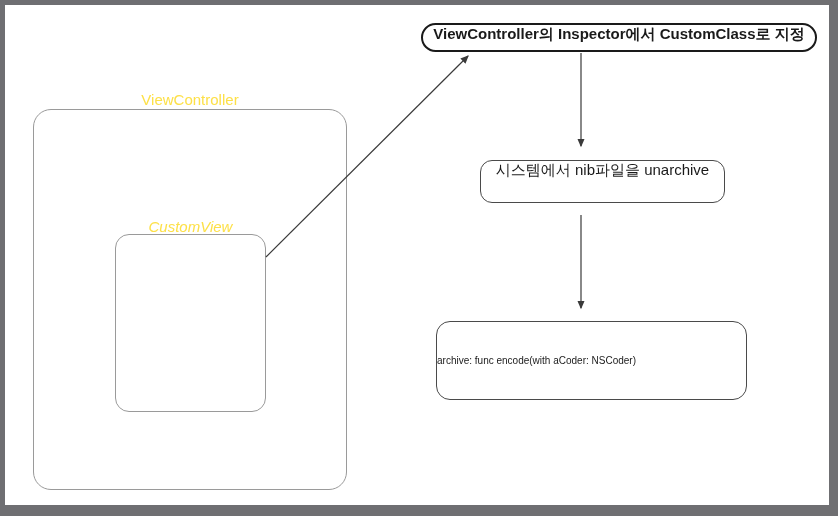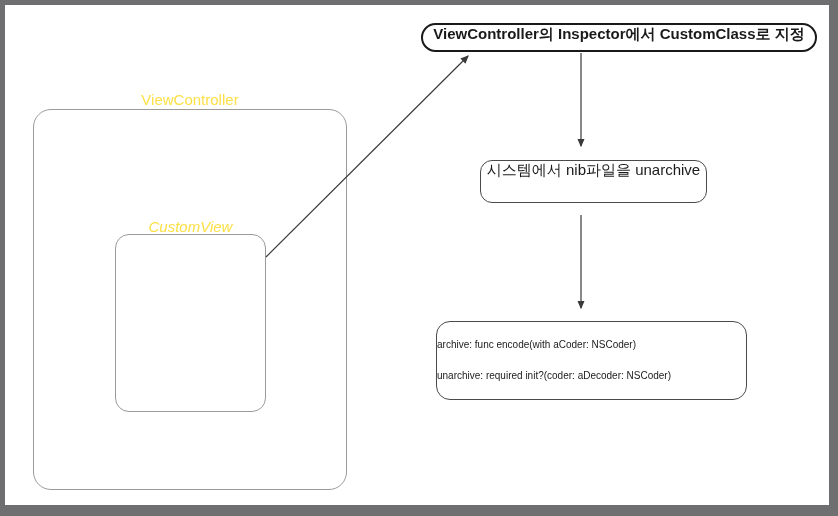--- a/index.html
+++ b/index.html
@@ -62,21 +62,21 @@
   .inspector-box {
     left: 421px; top: 23px;
     width: 396px; height: 29px;
     border: 2px solid #1a1a1a;
     border-radius: 15px;
     font-weight: bold;
     font-size: 15px;
   }
   .unarchive-box {
     left: 480px; top: 160px;
-    width: 227px; height: 43px;
+    width: 245px; height: 43px;
     border: 1px solid #4a4a4a;
     border-radius: 12px;
     font-size: 15px;
   }
   .coder-box {
     left: 436px; top: 321px;
     width: 311px; height: 79px;
     border: 1px solid #4a4a4a;
     border-radius: 14px;
     flex-direction: column;
@@ -120,17 +120,16 @@
     <div class="flow-box inspector-box">
       <span>ViewController의 Inspector에서 CustomClass로 지정</span>
     </div>
 
     <div class="flow-box unarchive-box">
       <span>시스템에서 nib파일을 unarchive</span>
     </div>
 
     <div class="flow-box coder-box">
       <div class="code-line">archive: func encode(with aCoder: NSCoder)</div>
-      <div class="code-line">unarchive: required init?(coder: aDecoder: NSCoder)</div>
     </div>
 
   </div>
 </div>
 
 </body></html>

